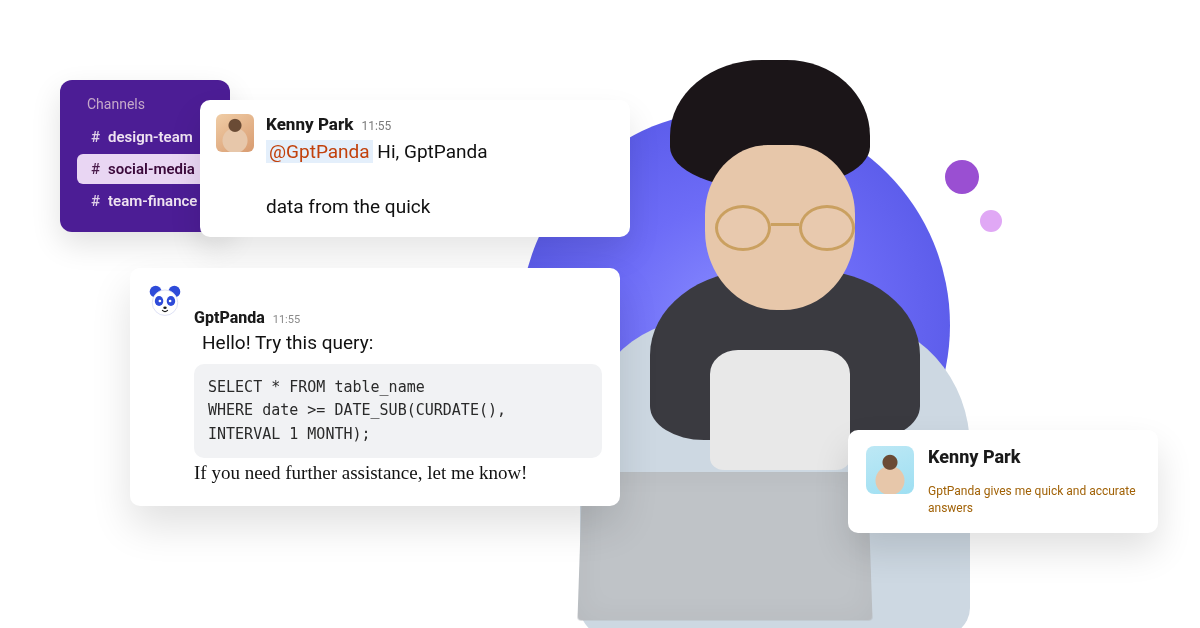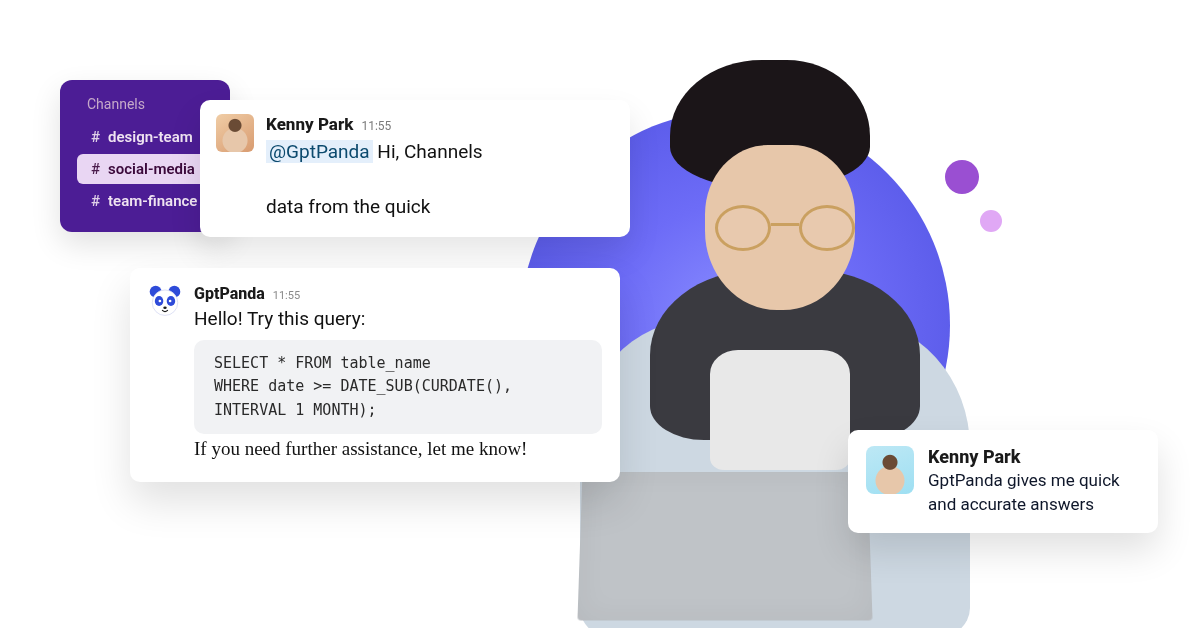--- a/index.html
+++ b/index.html
@@ -38,40 +38,40 @@
 
   
   .msg1 { position:absolute; top:100px; left:200px; width:430px; background:#fff; border-radius:10px; padding:14px 16px 16px 16px; box-shadow: 0 16px 32px rgba(0,0,0,0.10); }
   .msg1 .row { display:flex; gap:12px; }
   .msg1 .av { width:38px; height:38px; border-radius:6px; background:linear-gradient(145deg,#f0cda6,#d89b70); flex:0 0 auto; position:relative; overflow:hidden; }
   .msg1 .av::after{ content:""; position:absolute; inset:0; background: radial-gradient(circle at 50% 30%, #6a4b35 0 6px, transparent 7px), radial-gradient(circle at 50% 70%, #e7c7aa 0 12px, transparent 13px);} 
   .msg1 .meta { display:flex; align-items:baseline; gap:8px; }
   .msg1 .name { font-weight:800; font-size:17px; color:#1a1a1a; }
   .msg1 .time { font-size:12px; color:#7a7a7a; }
   .msg1 .body { font-size:19px; line-height:1.45; color:#111; margin-top:4px; }
-  .mention { color:#0c4a6e; background:#e4effb; padding:0 3px; border-radius:0; }
+  .mention { color:#c2410c; background:#e4effb; padding:0 3px; border-radius:0; }
 
   
   .msg2 { position:absolute; top:268px; left:130px; width:490px; background:#fff; border-radius:10px; padding:16px 18px 22px 18px; box-shadow: 0 20px 40px rgba(0,0,0,0.12); }
   .msg2 .row { display:flex; gap:12px; }
   .msg2 .av { width:34px; height:34px; border-radius:8px; flex:0 0 auto; position:relative; }
   .panda { width:34px; height:34px; }
-  .msg2 .meta { display:flex; align-items:baseline; gap:8px; }
+  .msg2 .meta { display:flex; align-items:baseline; gap:8px;margin-top:24px; }
   .msg2 .name { font-weight:800; font-size:16px; color:#1a1a1a; }
   .msg2 .time { font-size:11px; color:#8a8a8a; }
-  .msg2 .lead { font-size:19px; color:#111; margin:4px 0 10px; }
-  .codeblock { background:#f1f2f4; border-radius:10px; padding:12px 20px; font-family: ui-monospace, SFMono-Regular, Menlo, Consolas, monospace; font-size:15px; line-height:1.55; color:#2a2a2a; white-space:pre-wrap; }
+  .msg2 .lead { font-size:19px; color:#111; margin:4px 8px 10px; }
+  .codeblock { background:#f1f2f4; border-radius:10px; padding:12px 14px; font-family: ui-monospace, SFMono-Regular, Menlo, Consolas, monospace; font-size:15px; line-height:1.55; color:#2a2a2a; white-space:pre-wrap; }
   .msg2 .tail { font-size:19px; color:#111; margin-top:4px;font-family:Liberation Serif, serif; }
 
   
   .testi { position:absolute; top:430px; left:848px; width:310px; background:#fff; border-radius:10px; padding:16px 18px; box-shadow: 0 18px 36px rgba(0,0,0,0.12); display:flex; gap:14px; align-items:flex-start; }
   .testi .av { width:48px; height:48px; border-radius:8px; background:linear-gradient(160deg,#bde8f5,#9edff2); flex:0 0 auto; position:relative; overflow:hidden; }
   .testi .av::after{ content:""; position:absolute; inset:0; background: radial-gradient(circle at 50% 34%, #6a4b35 0 7px, transparent 8px), radial-gradient(circle at 50% 72%, #e7c7aa 0 14px, transparent 15px);} 
   .testi .name { font-weight:800; font-size:18px; color:#1a1a1a; }
-  .testi .quote { font-size:17px; line-height:1.4; color:#0f172a; margin-top:2px; }
+  .testi .quote { font-size:12px; line-height:1.4; color:#a16207; margin-top:16px; }
 </style>
 </head>
 <body>
 
 <div class="stage">
 
   <div class="bg-circle bg-main"></div>
   <div class="dot dot1"></div>
   <div class="dot dot2"></div>
   <div class="dot dot3"></div>
@@ -110,21 +110,21 @@
 
   <div class="msg1">
     <div class="row">
       <div class="av"></div>
       <div style="flex:1; min-width:0;">
         <div class="meta">
           <span class="name">Kenny Park</span>
           <span class="time">11:55</span>
         </div>
         <div class="body">
-          <span class="mention">@GptPanda</span><span> Hi, Channels</span><br>
+          <span class="mention">@GptPanda</span><span> Hi, GptPanda</span><br>
           <br>
           <span>data from the quick </span>
         </div>
       </div>
     </div>
   </div>
 
   <div class="msg2">
     <div class="row">
       <div class="av">

